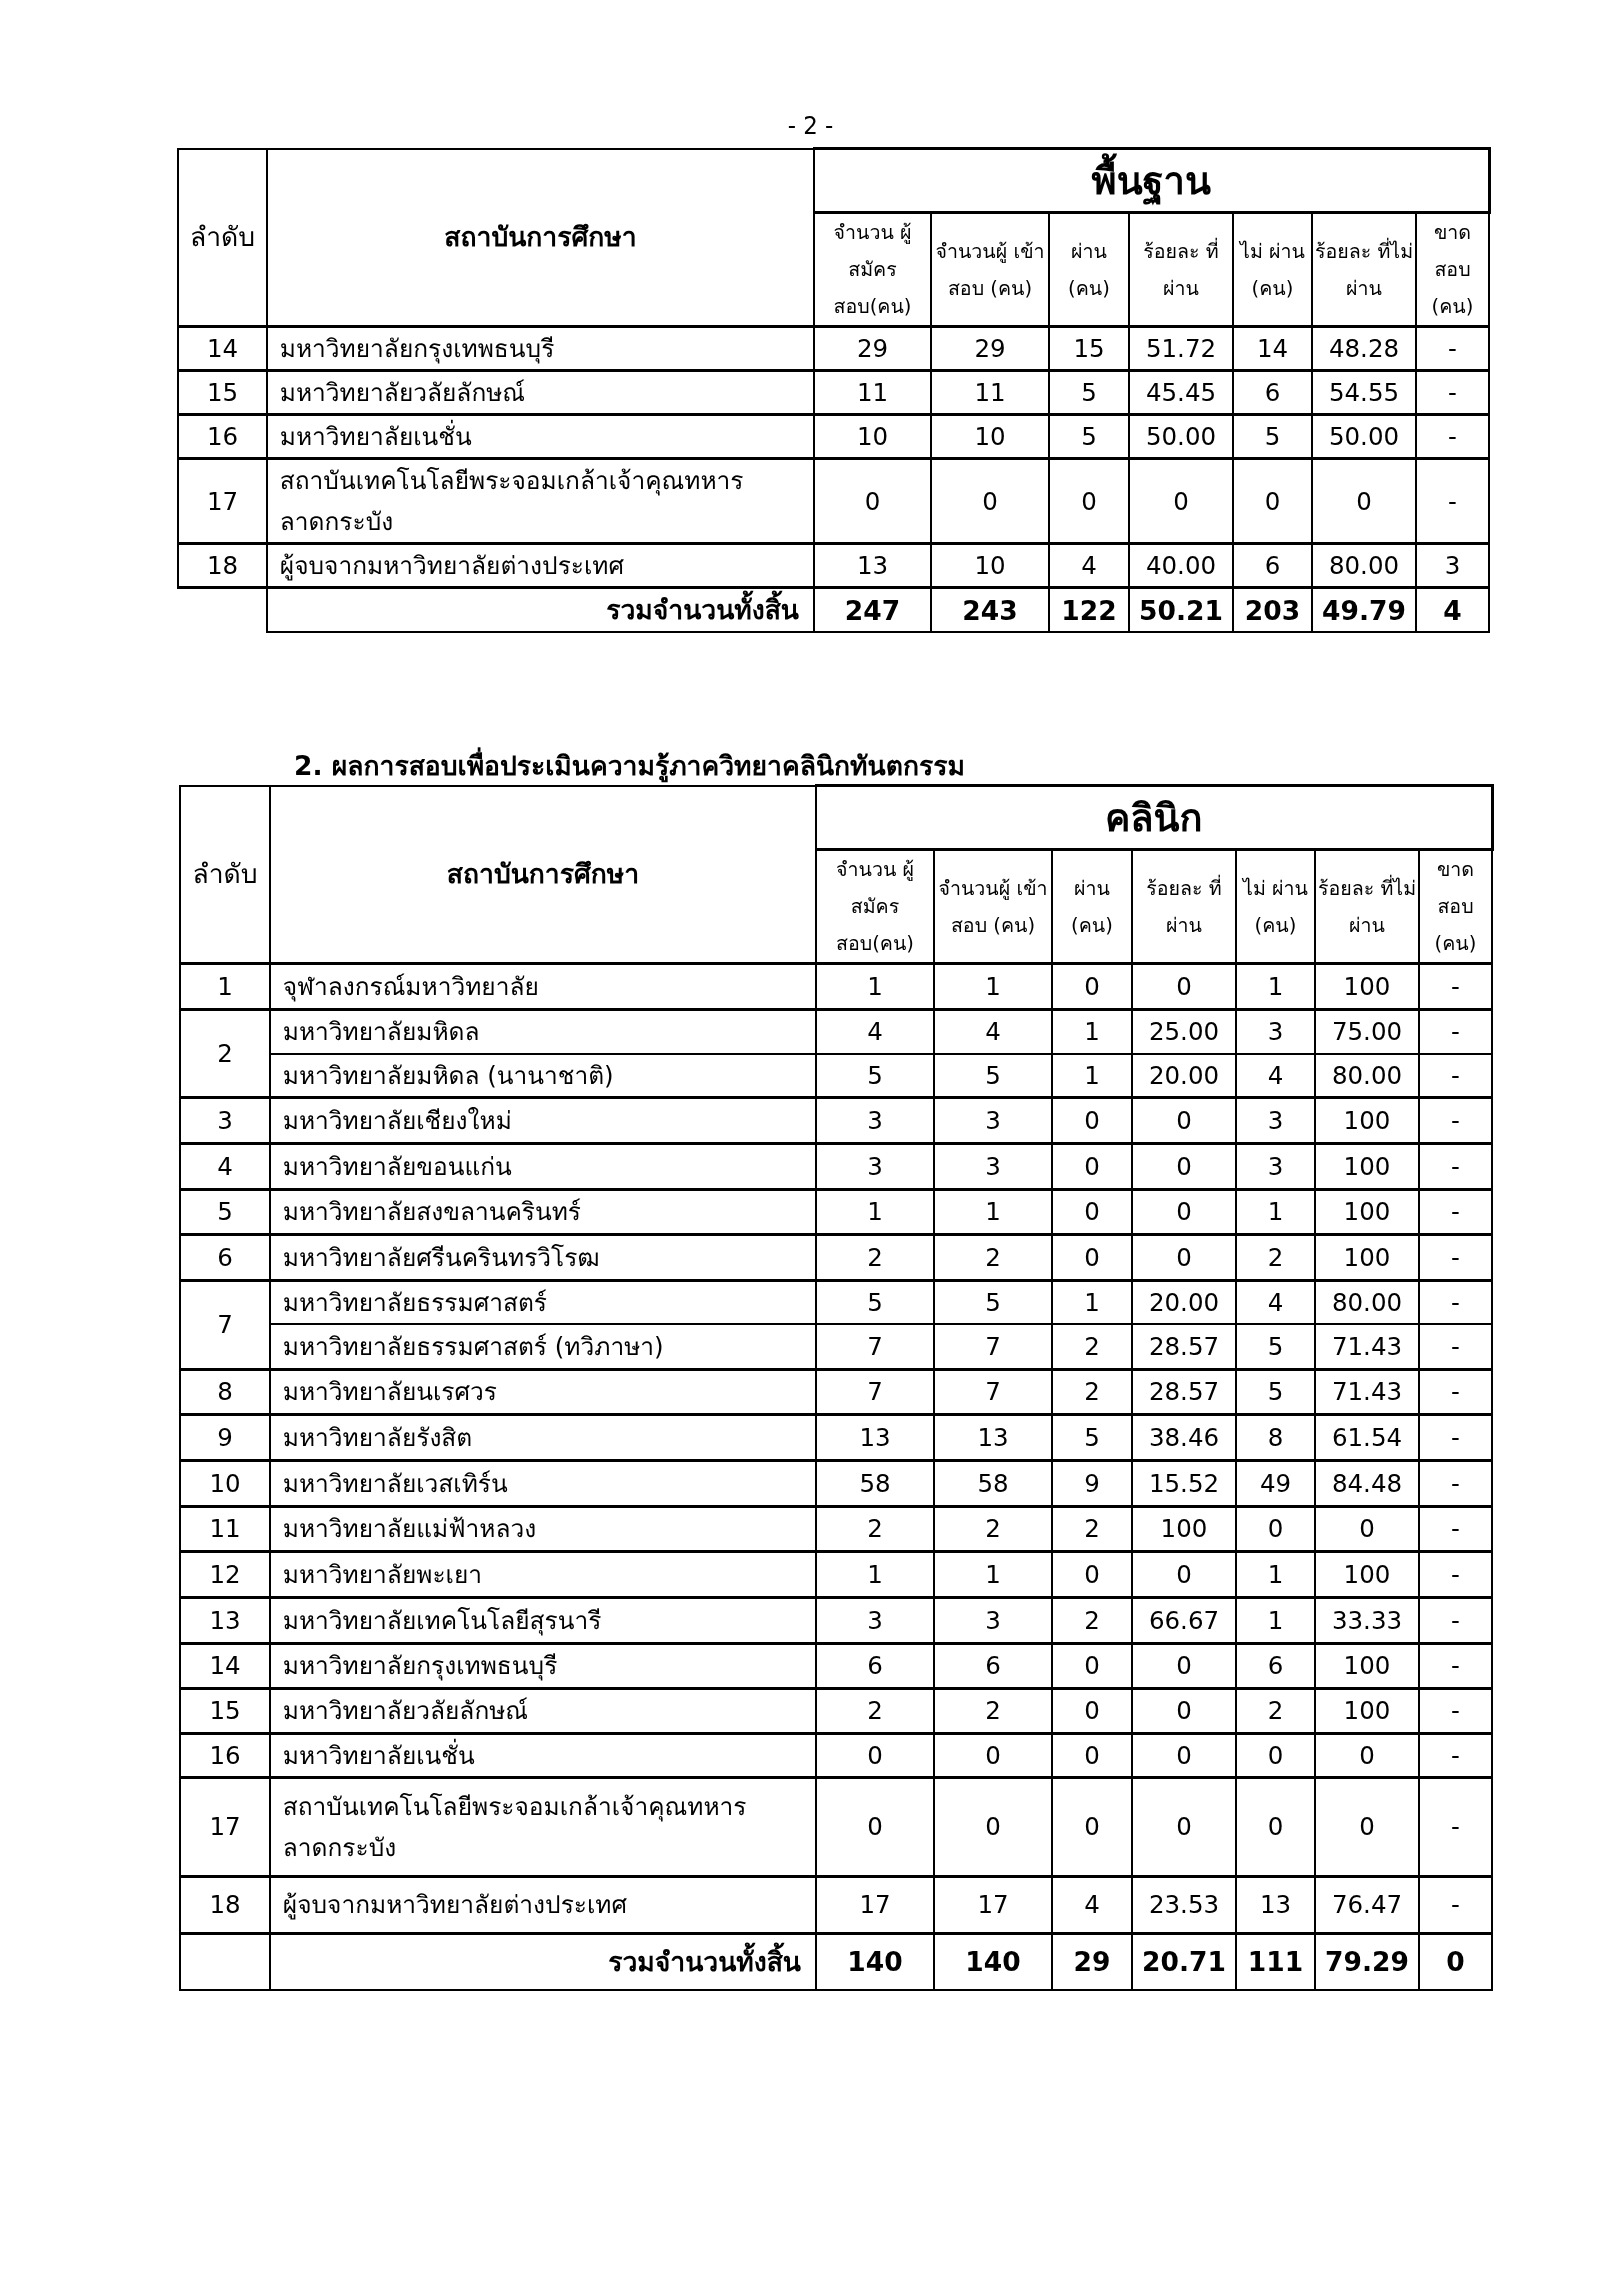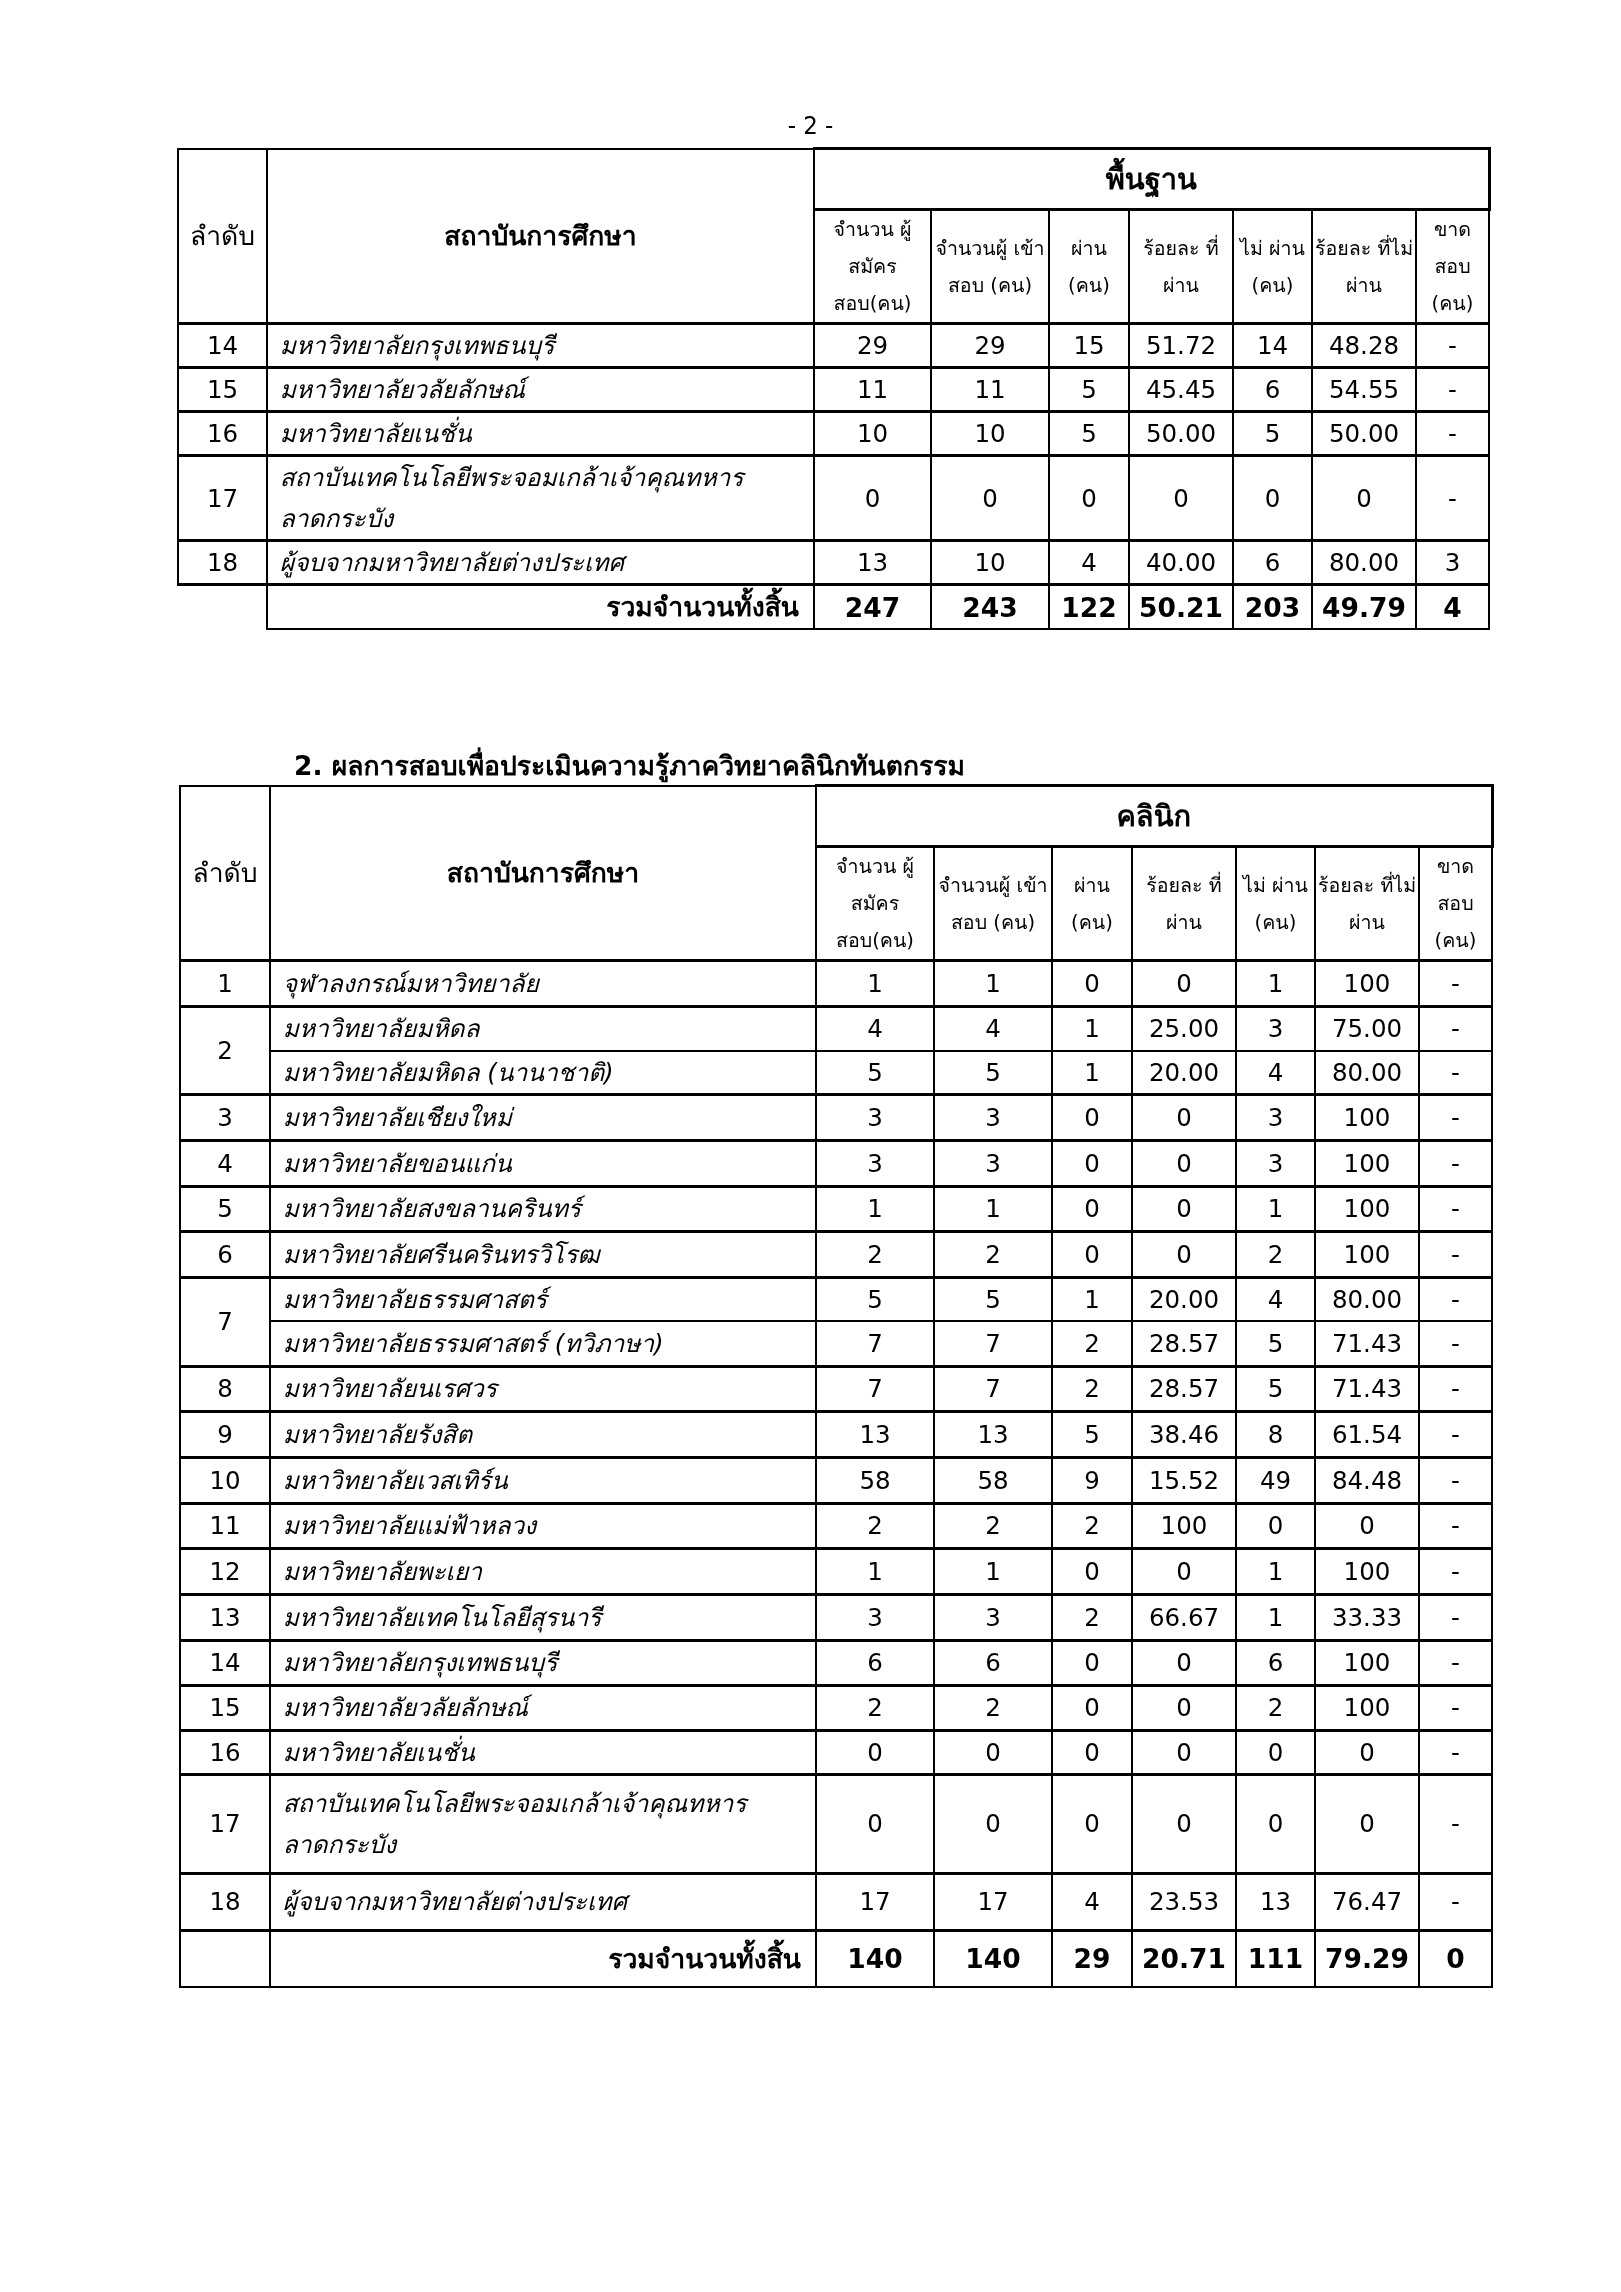--- a/index.html
+++ b/index.html
@@ -17,31 +17,31 @@
   }
   table.exam {
     position: absolute; border-collapse: collapse; table-layout: fixed;
     font-size: 24.5px;
   }
   table.exam td, table.exam th {
     border: 2px solid #000; padding: 0; text-align: center; vertical-align: middle;
     font-weight: normal; overflow: hidden;
   }
   table.exam th.group {
-    font-size: 29px; font-weight: bold; border-top: 3.9px solid #000;
+    font-size: 38px; font-weight: bold; border-top: 3.9px solid #000;
     border-right: 3.9px solid #000; border-bottom: 3.9px solid #000;
   }
   table.exam th.sub { font-size: 19.6px; line-height: 37px; }
   table.exam th.seq, table.exam th.inst { font-size: 26.5px; }
   table.exam th.inst { font-weight: bold; }
   table.exam th.seq { border-top: 2.9px solid #000; border-radius: 20px; }
   table.exam th.inst { border-top: 2.9px solid #000; }
   table.exam tr.body-row td { border-top: 3.9px solid #000; }
   table.exam tr.body-row.cont td.name, table.exam tr.body-row.cont td.num { border-top: 2.9px solid #000; }
-  table.exam td.name { text-align: left; padding-left: 11.8px; line-height: 41px; font-style: italic; }
+  table.exam td.name { text-align: left; padding-left: 11.8px; line-height: 41px; }
   table.exam td.num { font-size: 24.5px; }
   table.exam tr.total td { font-weight: bold; font-size: 26.5px; border-top: 3.9px solid #000; border-bottom: 2.9px solid #000; }
   table.exam tr.total td.total-label { text-align: right; padding-right: 14px; }
   table.exam tr.total td.blank-seq-none { border: none; border-top: 3.9px solid #000; }
   #t1 { left: 177px; top: 147px; }
   #t2 { left: 179px; top: 784px; }
 </style>
 </head>
 <body>
 

